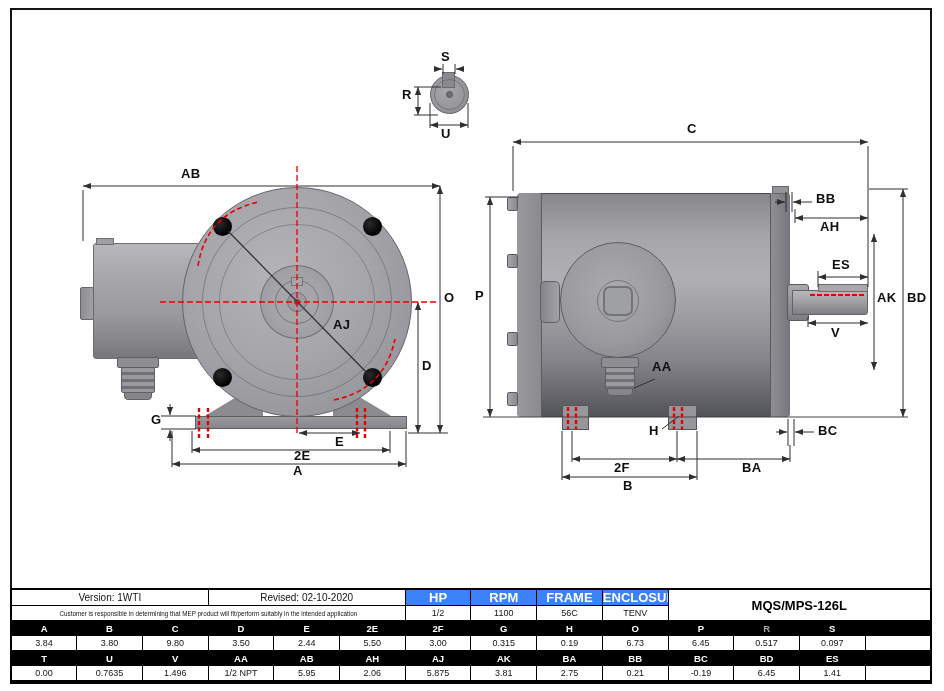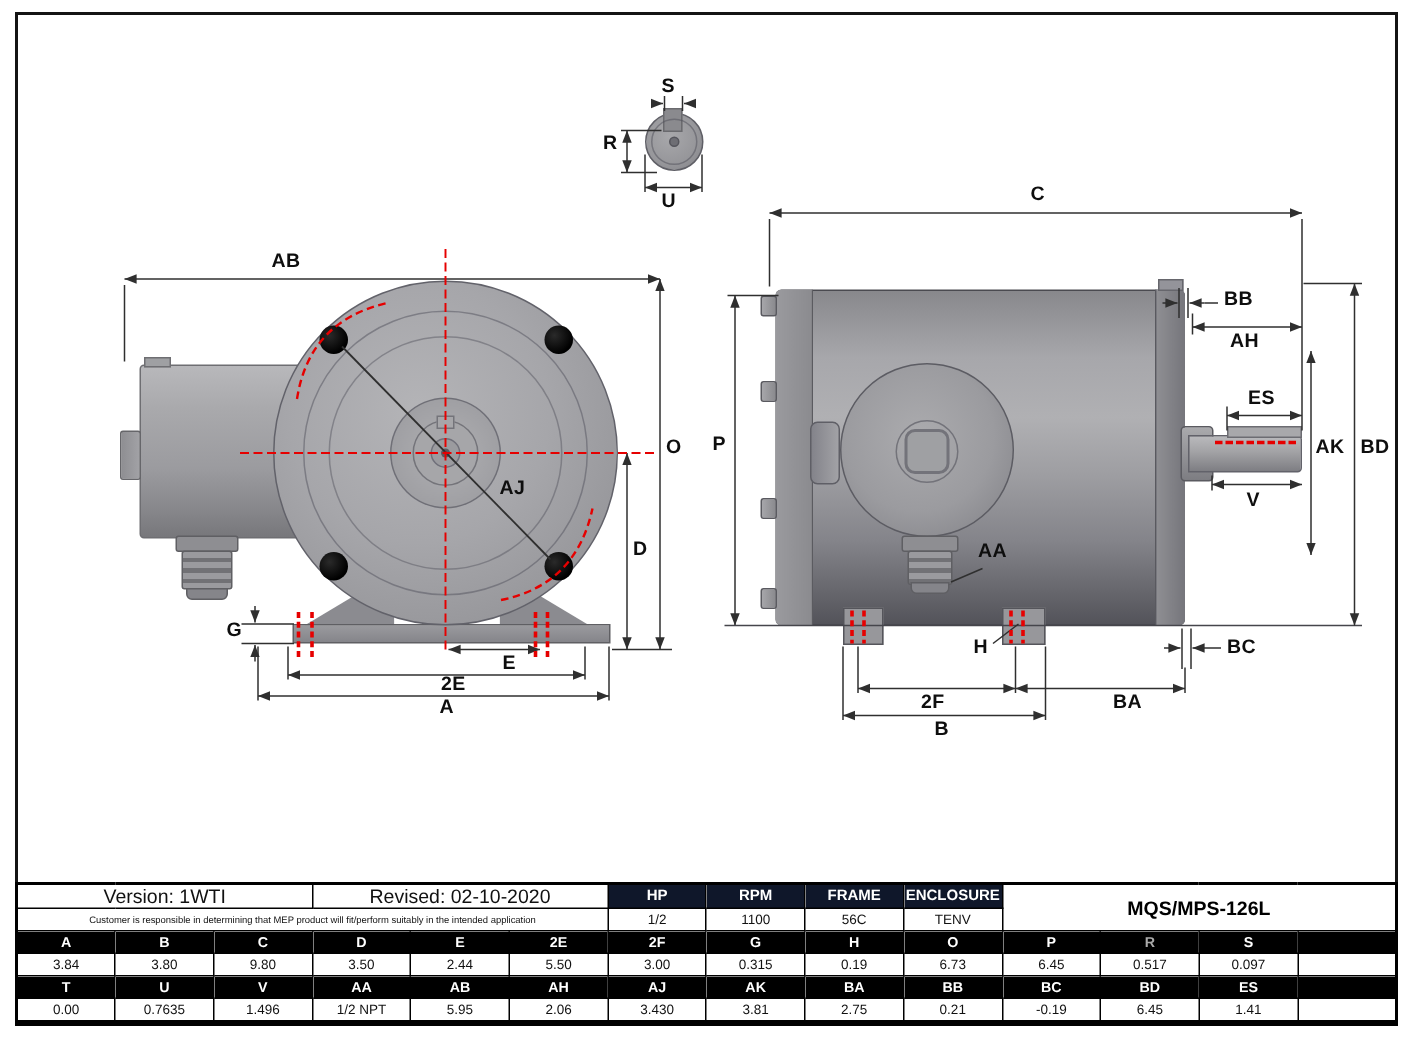--- a/index.html
+++ b/index.html
@@ -10,23 +10,23 @@
   .dims-svg{position:absolute;left:0;top:0;pointer-events:none;}
   .dim-label{position:absolute;font-weight:bold;font-size:13px;color:#0e0e0e;
              line-height:13px;letter-spacing:.3px;white-space:nowrap;}
 
   
   .spec-table{position:absolute;left:10px;top:588px;width:922px;border-collapse:collapse;
               table-layout:fixed;background:#fff;border:2px solid #000;border-bottom:4px solid #000;}
   .spec-table td{border:1px solid #000;text-align:center;vertical-align:middle;
                  padding:0;height:14px;overflow:hidden;white-space:nowrap;}
   .spec-table tr{height:15px;}
-  td.info{font-size:13px;color:#111;}
+  td.info{font-size:10px;color:#111;}
   td.disc{font-size:6.3px;color:#111;}
-  td.bh{background:#0f172a;color:#fff;font-weight:bold;font-size:10px;}
+  td.bh{background:#3b82f6;color:#fff;font-weight:bold;font-size:13px;}
   td.hdr{background:#000;color:#fff;font-weight:bold;font-size:9.5px;border-color:#000;}
   td.hdr-dim{background:#000;color:#aaa;font-weight:bold;font-size:9.5px;border-color:#000;}
   td.val{font-size:9px;color:#111;}
   td.model{font-size:13px;font-weight:bold;color:#000;}
 </style>
 </head>
 <body>
 
 <div class="page">
   <div class="frame"></div>
@@ -292,21 +292,21 @@
       <td class="hdr">ES</td>
       <td class="hdr"></td>
     </tr>
     <tr>
       <td class="val">0.00</td>
       <td class="val">0.7635</td>
       <td class="val">1.496</td>
       <td class="val">1/2 NPT</td>
       <td class="val">5.95</td>
       <td class="val">2.06</td>
-      <td class="val">3.430</td>
+      <td class="val">5.875</td>
       <td class="val">3.81</td>
       <td class="val">2.75</td>
       <td class="val">0.21</td>
       <td class="val">-0.19</td>
       <td class="val">6.45</td>
       <td class="val">1.41</td>
       <td class="val"></td>
     </tr>
   </tbody>
     </table>

